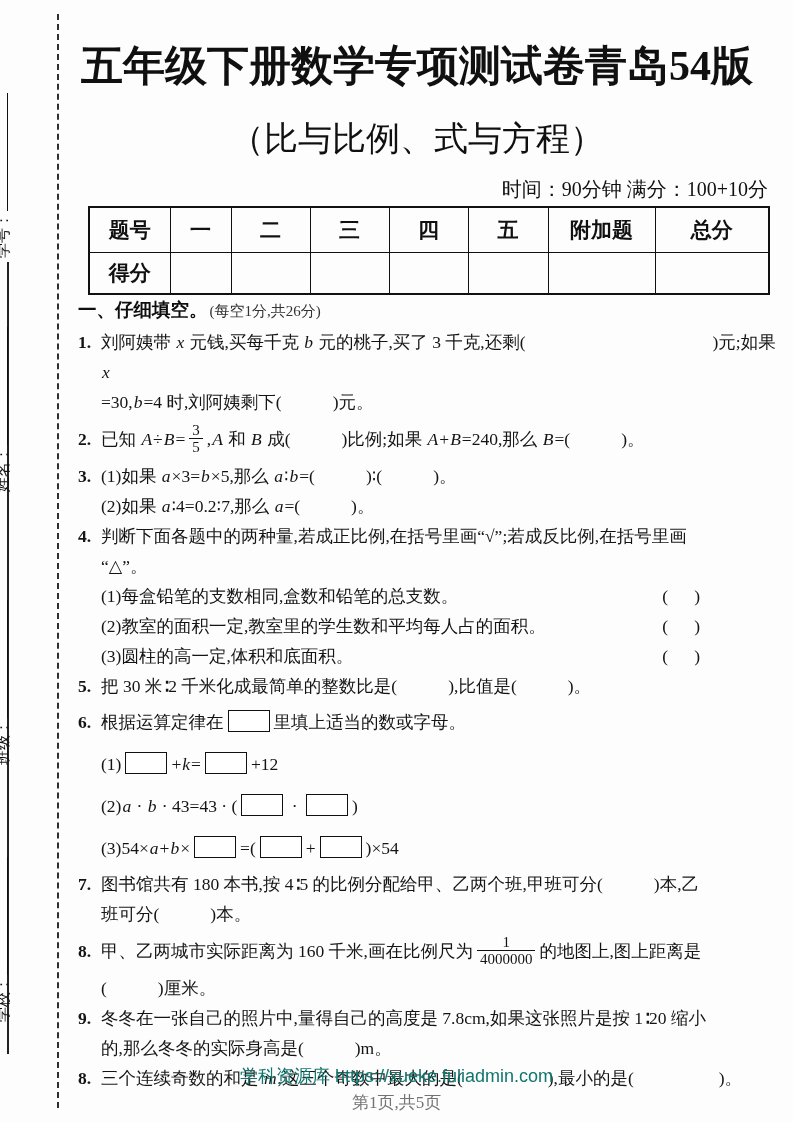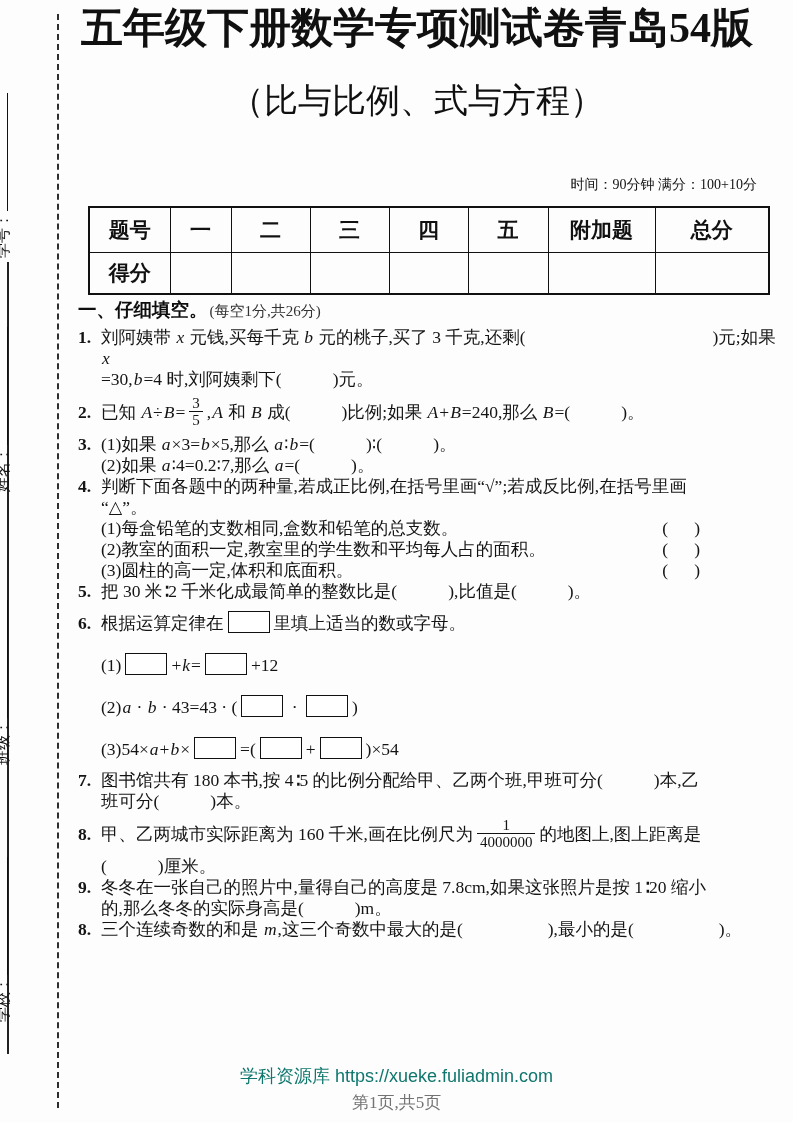--- a/index.html
+++ b/index.html
@@ -8,39 +8,39 @@
 
   
   .cut-line{position:absolute;left:57px;top:14px;height:1094px;width:0;border-left:2.5px dashed #2e2e2e;}
   .edge-line{position:absolute;left:7px;top:262px;height:792px;width:0;border-left:2px solid #222;}
   .side-field{position:absolute;left:16px;height:26px;line-height:26px;white-space:nowrap;
               transform:rotate(-90deg);transform-origin:left bottom;font-size:15px;color:#111;}
   .side-field .fblank{display:inline-block;width:118px;border-bottom:1.8px solid #111;height:14px;margin-left:2px;}
 
   
   .header{position:absolute;left:62px;top:0;width:710px;text-align:center;}
-  .title{margin:0;font-size:42px;font-weight:bold;letter-spacing:0px;color:#101010;}
+  .title{margin:0;padding-top:38px;font-size:42px;font-weight:bold;letter-spacing:0px;color:#101010;}
   .subtitle{margin:0;padding-top:22px;font-size:34px;font-weight:normal;color:#101010;}
-  .meta{position:absolute;right:36px;top:176px;font-size:14px;color:#111;}
+  .meta{position:absolute;right:25px;top:176px;font-size:20px;color:#111;}
 
   
   .score-table{position:absolute;left:88px;top:206px;border-collapse:collapse;table-layout:fixed;}
   .score-table th,.score-table td{border:1.5px solid #111;padding:0;text-align:center;
       font-size:21px;font-weight:bold;color:#111;background:#fdfdfd;}
   .score-table .hrow th{height:44px;}
   .score-table .srow th,.score-table .srow td{height:40px;}
   .score-table{border:2.5px solid #111;}
 
   
   .content{position:absolute;left:78px;top:294px;width:702px;font-size:17.5px;color:#141414;}
   .sec-head{line-height:32px;font-size:18.5px;font-family:Liberation Serif, serif;}
   .sec-head b{font-weight:bold;color:#0e0e0e;}
   .sec-head .note{font-size:15px;font-weight:normal;color:#333;margin-left:2px;}
   .question{margin:0;}
-  .qline{position:relative;line-height:21px;padding-left:23px;white-space:normal;}
+  .qline{position:relative;line-height:30px;padding-left:23px;white-space:normal;}
   .qline.hasbox{line-height:42px;}
   .qline.hasfrac{line-height:44px;}
   .qnum{font-weight:bold;display:inline-block;min-width:23px;margin-left:-23px;}
   .var{font-style:italic;padding:0 1px;}
   .gap{display:inline-block;height:4px;}
   .tail{position:absolute;right:80px;top:0;}
   .tail .gap{width:26px;}
   .box{display:inline-block;width:40px;height:20px;border:1.4px solid #111;vertical-align:-4px;margin:0 4px;background:#fff;}
   .frac{display:inline-block;vertical-align:middle;text-align:center;line-height:1.12;font-size:15px;
         margin:0 4px;transform:translateY(-2px);}

